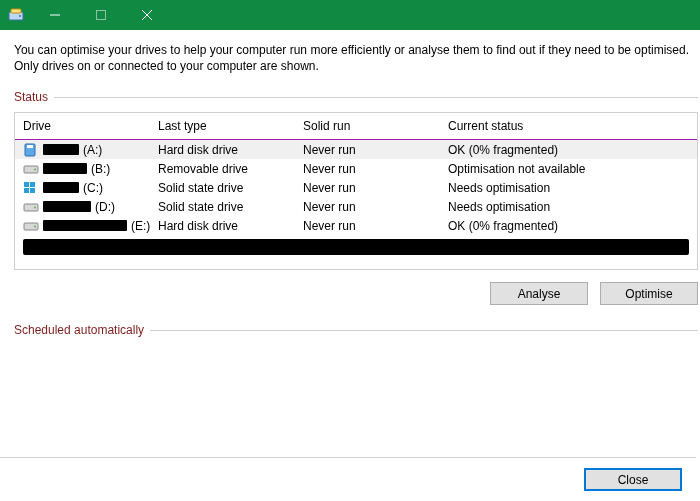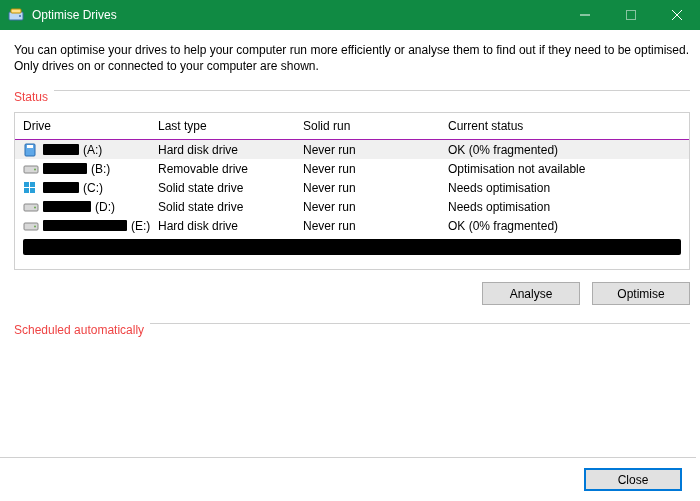--- a/index.html
+++ b/index.html
@@ -28,33 +28,33 @@
       justify-content: center;
     }
     .titlebar .title { flex: 1; font-size: 12px; }
     .win-controls { display: flex; height: 100%; }
     .win-btn {
       width: 46px; height: 100%;
       display: flex; align-items: center; justify-content: center;
       color: #fff;
     }
     .content {
-      padding: 12px 10px 10px 14px;
+      padding: 12px 2px 10px 14px;
     }
     .intro {
       font-size: 12px;
       color: #000;
       line-height: 1.35;
       margin-bottom: 16px;
     }
     .section-label {
       font-size: 12px;
-      color: #ef4444;
-      display: flex;
-      align-items: flex-start;
+      color: #7f1d1d;
+      display: flex;
+      align-items: center;
       margin-bottom: 8px;
     }
     .section-label .line {
       flex: 1; height: 1px; background: #d0d0d0; margin-left: 6px;
     }
     .drive-table {
       border: 1px solid #d0d0d0;
       width: 100%;
     }
     .drive-header, .drive-row {
@@ -137,21 +137,20 @@
 <body>
 
 <div class="titlebar">
   <span class="app-icon">
     <svg width="16" height="16" viewBox="0 0 16 16">
       <rect x="1" y="5" width="14" height="8" rx="1" fill="#bcd8f5" stroke="#3a6ea5" stroke-width="1"></rect>
       <circle cx="12" cy="9" r="1" fill="#3a6ea5"></circle>
       <rect x="3" y="2" width="10" height="4" rx="1" fill="#ffe08a" stroke="#c09000" stroke-width="1"></rect>
     </svg>
   </span>
-  <span class="title">Optimise Drives</span>
   <div class="win-controls">
     <div class="win-btn">
       <svg width="10" height="10">
           <line x1="0" y1="5" x2="10" y2="5" stroke="#fff" stroke-width="1"></line>
         </svg>
     </div>
     <div class="win-btn" style="opacity:0.5">
       <svg width="10" height="10">
           <rect x="0.5" y="0.5" width="9" height="9" fill="none" stroke="#fff" stroke-width="1"></rect>
         </svg>

